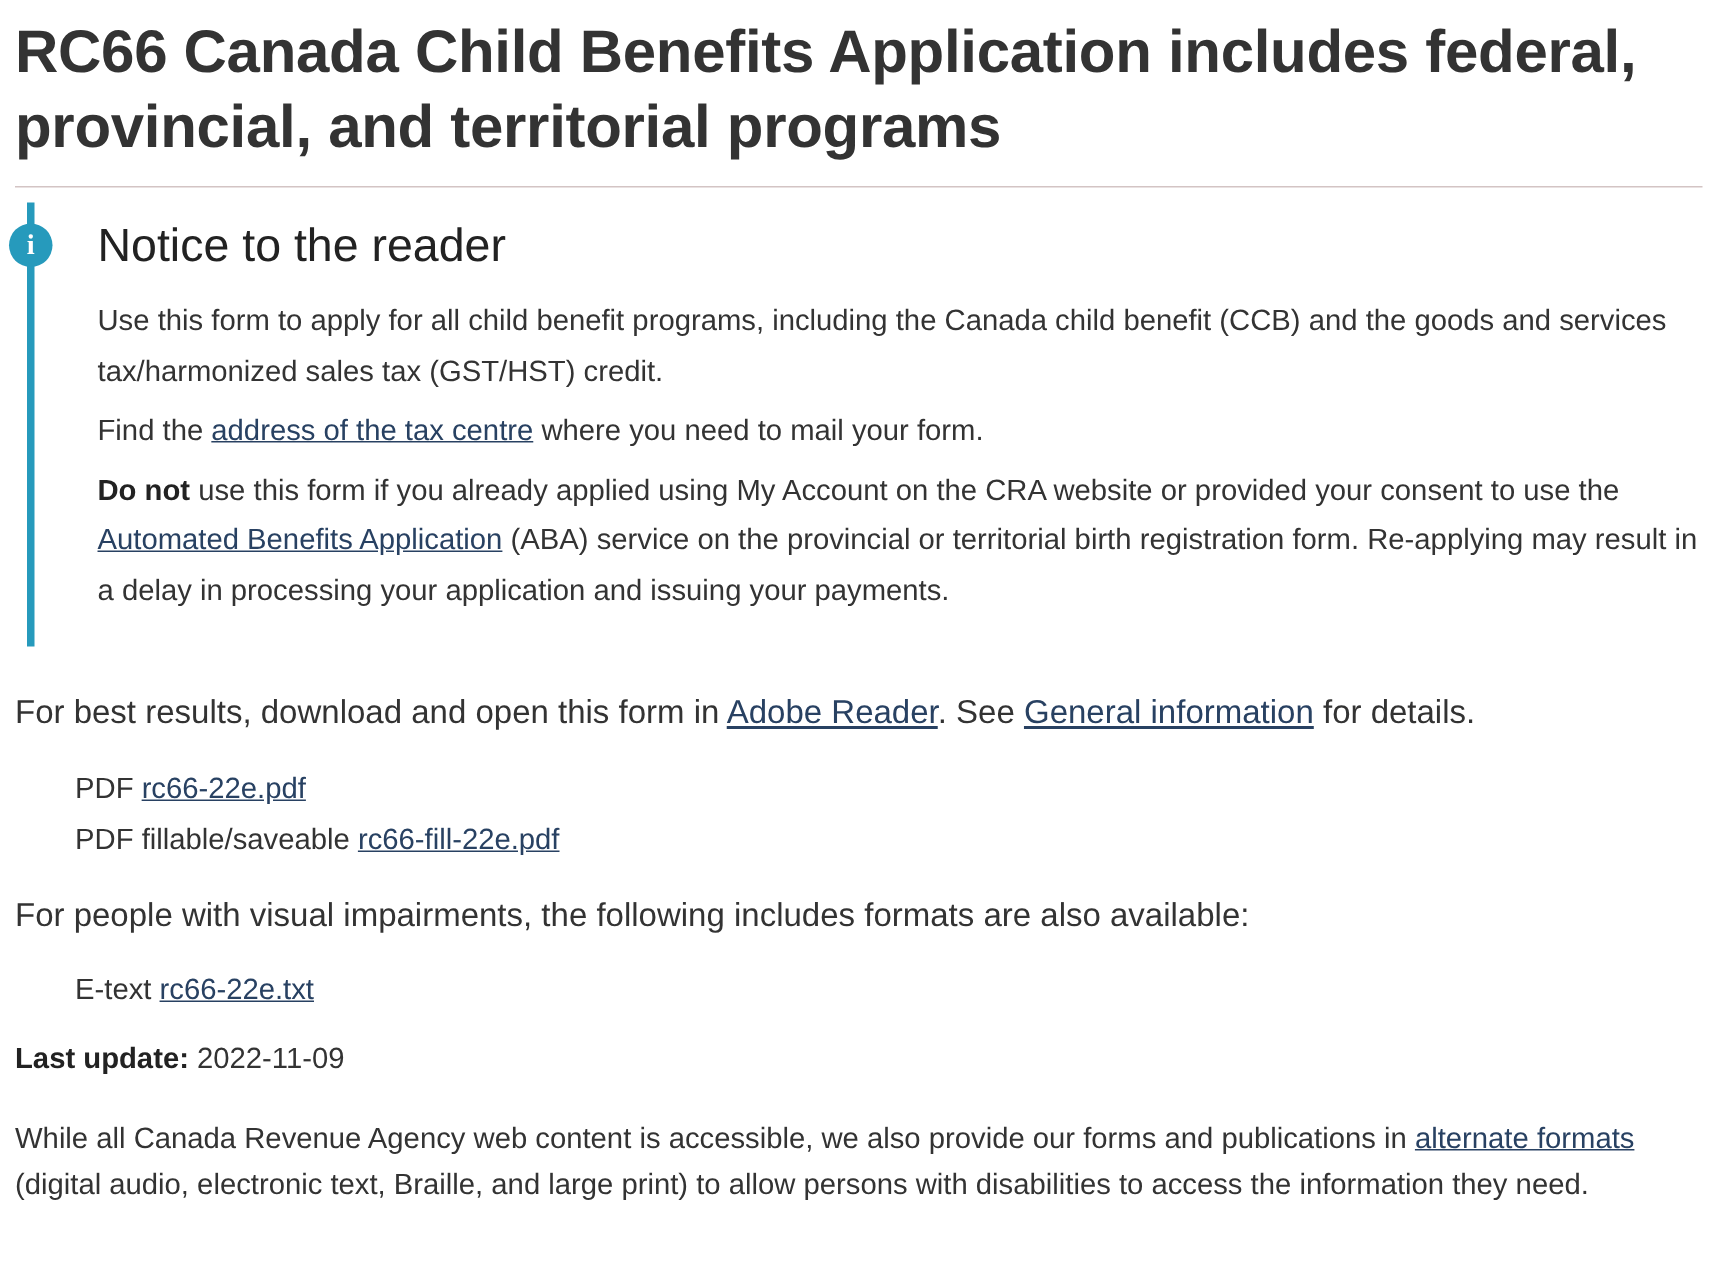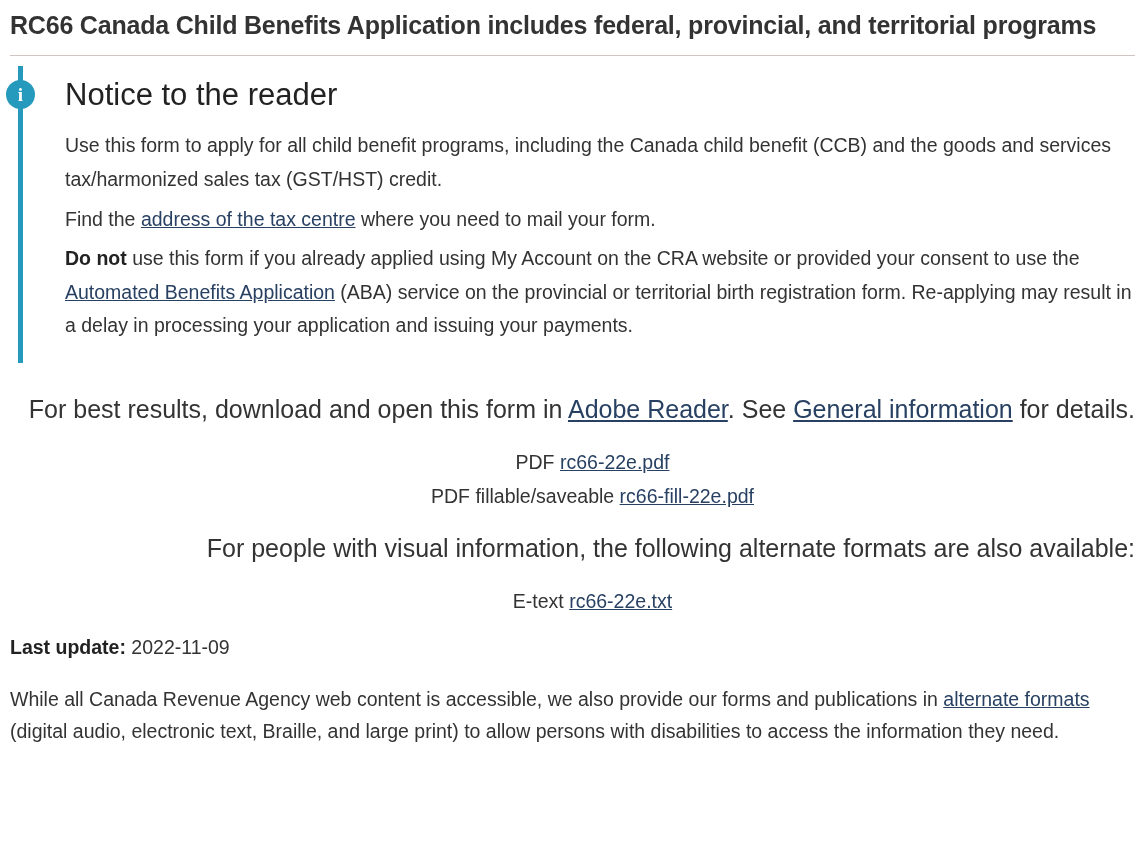--- a/index.html
+++ b/index.html
@@ -15,21 +15,21 @@
     font-size: 19px;
     line-height: 1.5;
     -webkit-font-smoothing: antialiased;
   }
   .page {
     padding: 0 10px;
     box-sizing: border-box;
     width: 1145px;
   }
   h1.page-title {
-    font-size: 25px;
+    font-size: 40px;
     line-height: 1.25;
     font-weight: bold;
     color: #333333;
     margin: 10px 0 0 0;
     letter-spacing: -0.2px;
   }
   .title-rule {
     border: none;
     border-top: 1px solid #d3c4c4;
     margin: 14px 0 0 0;
@@ -64,23 +64,22 @@
     line-height: 1.2;
   }
   .notice p {
     margin: 0 0 6px 0;
     font-size: 19.5px;
     line-height: 1.72;
     max-width: 1090px;
   }
   .body-p {
     margin: 0 0 18px 0;
-    font-size: 25px;
+    font-size: 22px;
     line-height: 1.6;
-    text-align: right;
   }
   .spacer-top {
     margin-top: 26px;
   }
   a.link {
     color: #284162;
     text-decoration: underline;
   }
   b, strong {
     font-weight: bold;
@@ -88,21 +87,20 @@
   }
   ul.plain {
     list-style: none;
     margin: 0 0 16px 0;
     padding: 0 0 0 40px;
   }
   ul.plain li {
     margin: 0 0 3px 0;
     font-size: 19.5px;
     line-height: 1.6;
-    text-align: center;
   }
   .last-update {
     margin: 0 0 22px 0;
     font-size: 19.5px;
   }
   .closing {
     margin: 0;
     font-size: 19.5px;
     line-height: 1.6;
   }
@@ -127,21 +125,21 @@
   </section>
 
   <p class="body-p spacer-top"><span>For best results, download and open this form in </span><a class="link" href="#">Adobe Reader</a><span>. See </span><a class="link" href="#">General information</a><span> for details.</span></p>
 
 
   <ul class="plain">
     <li><span>PDF </span><a class="link" href="#">rc66-22e.pdf</a></li>
     <li><span>PDF fillable/saveable </span><a class="link" href="#">rc66-fill-22e.pdf</a></li>
   </ul>
 
-  <p class="body-p">For people with visual information, the following alternate formats are also available:</p>
+  <p class="body-p">For people with visual impairments, the following includes formats are also available:</p>
 
   <ul class="plain">
     <li><span>E-text </span><a class="link" href="#">rc66-22e.txt</a></li>
   </ul>
 
   <p class="last-update"><strong>Last update:</strong> <span>2022-11-09</span></p>
 
   <p class="closing"><span>While all Canada Revenue Agency web content is accessible, we also provide our forms and publications in </span><a class="link" href="#">alternate formats</a><span> (digital audio, electronic text, Braille, and large print) to allow persons with disabilities to access the information they need.</span></p>
 
 </div>

